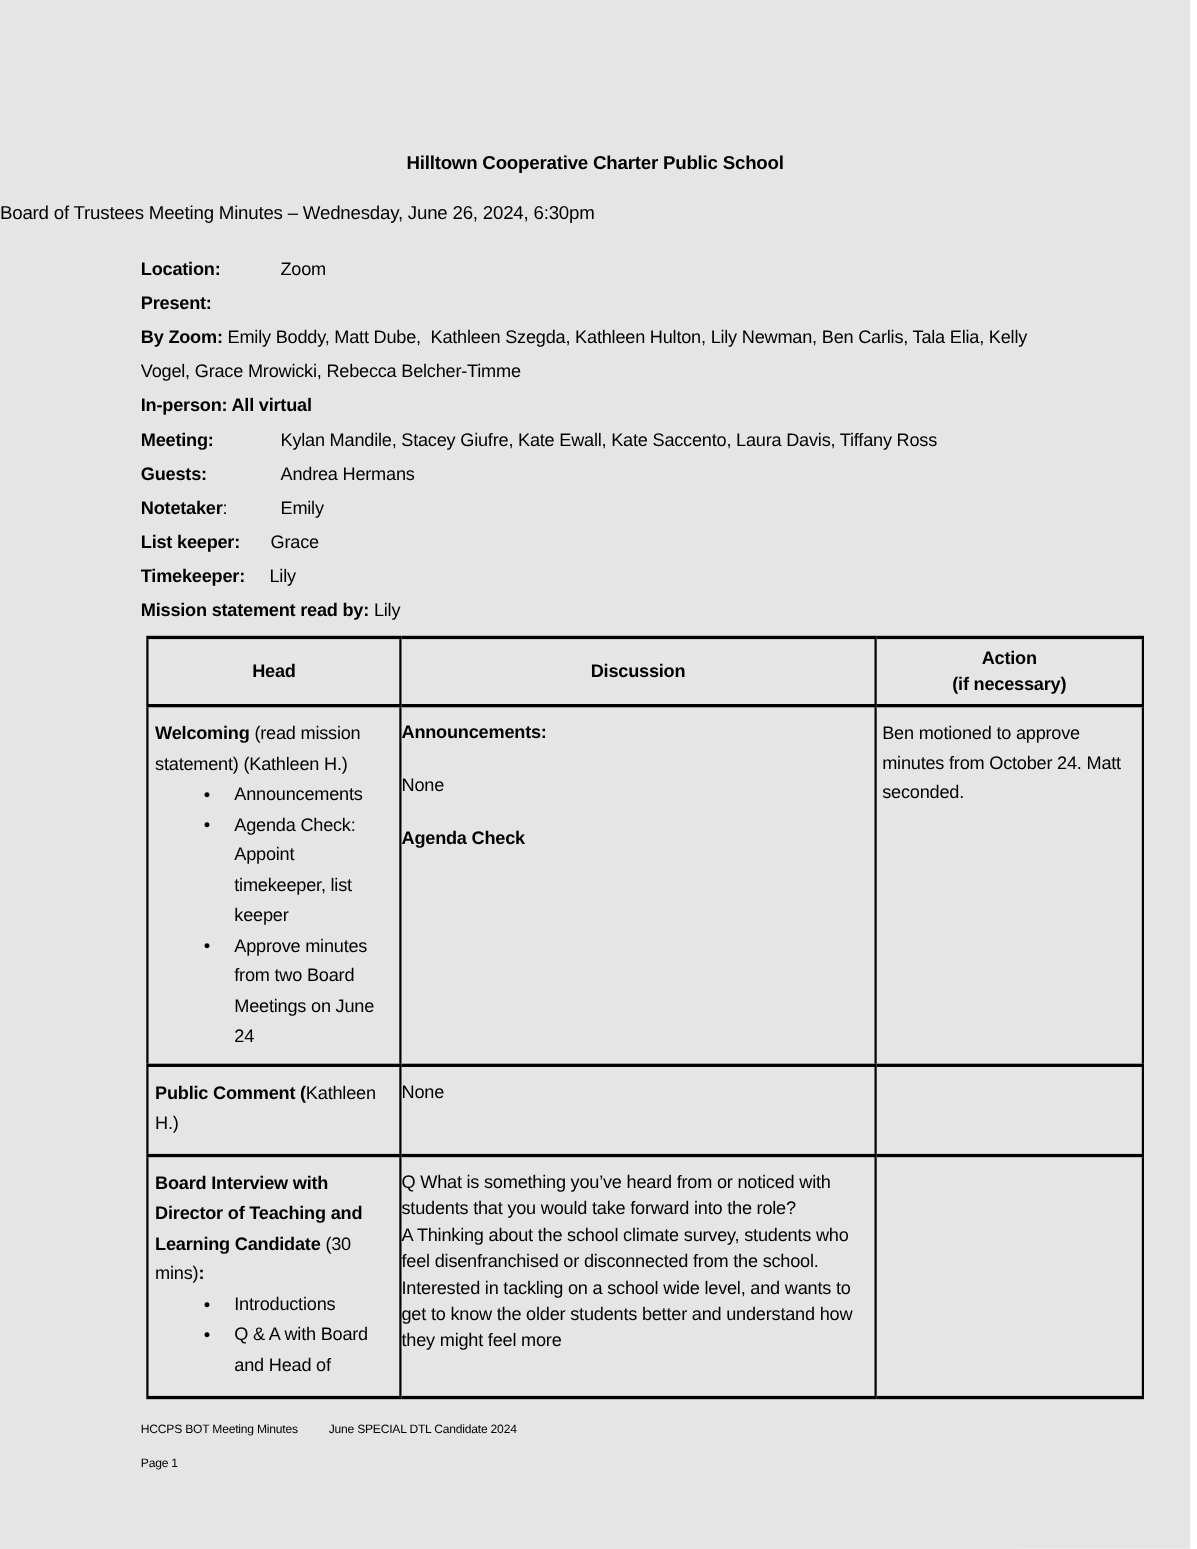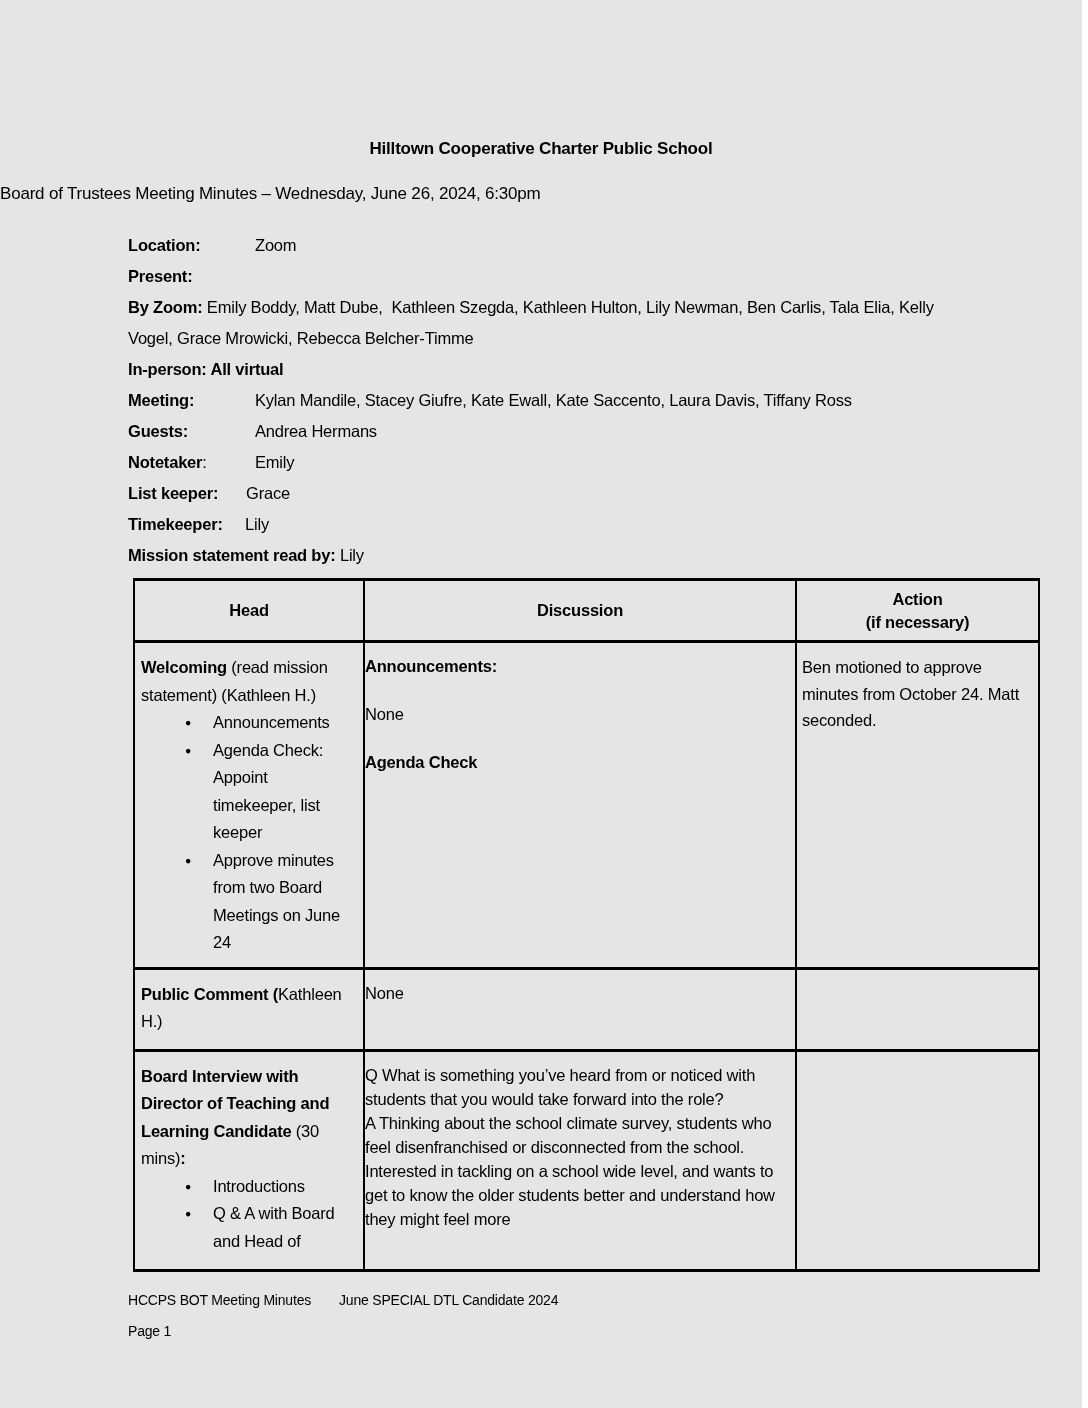--- a/index.html
+++ b/index.html
@@ -67,21 +67,21 @@
   ul.bullets li { position: relative; }
   ul.bullets li::before {
     content: "\25CF";
     position: absolute;
     left: -28px;
     font-size: 10.5px;
   }
   tr.row-public td { height: 82px; margin-top: 24px; }
   tr.row-interview td { height: 220px; }
 
-  .footer { margin: 13px 50px 0 128px; font-size: 14px; }
+  .footer { margin: 13px 50px 0 128px; font-size: 11px; }
   .footer p { line-height: 31px; }
   .footer-right { margin-left: 28px; }
 </style>
 </head>
 <body>
 
 <div class="page">
 
   <div class="doc-title">Hilltown Cooperative Charter Public School</div>
   <div class="doc-subtitle">Board of Trustees Meeting Minutes – Wednesday, June 26, 2024, 6:30pm</div>

